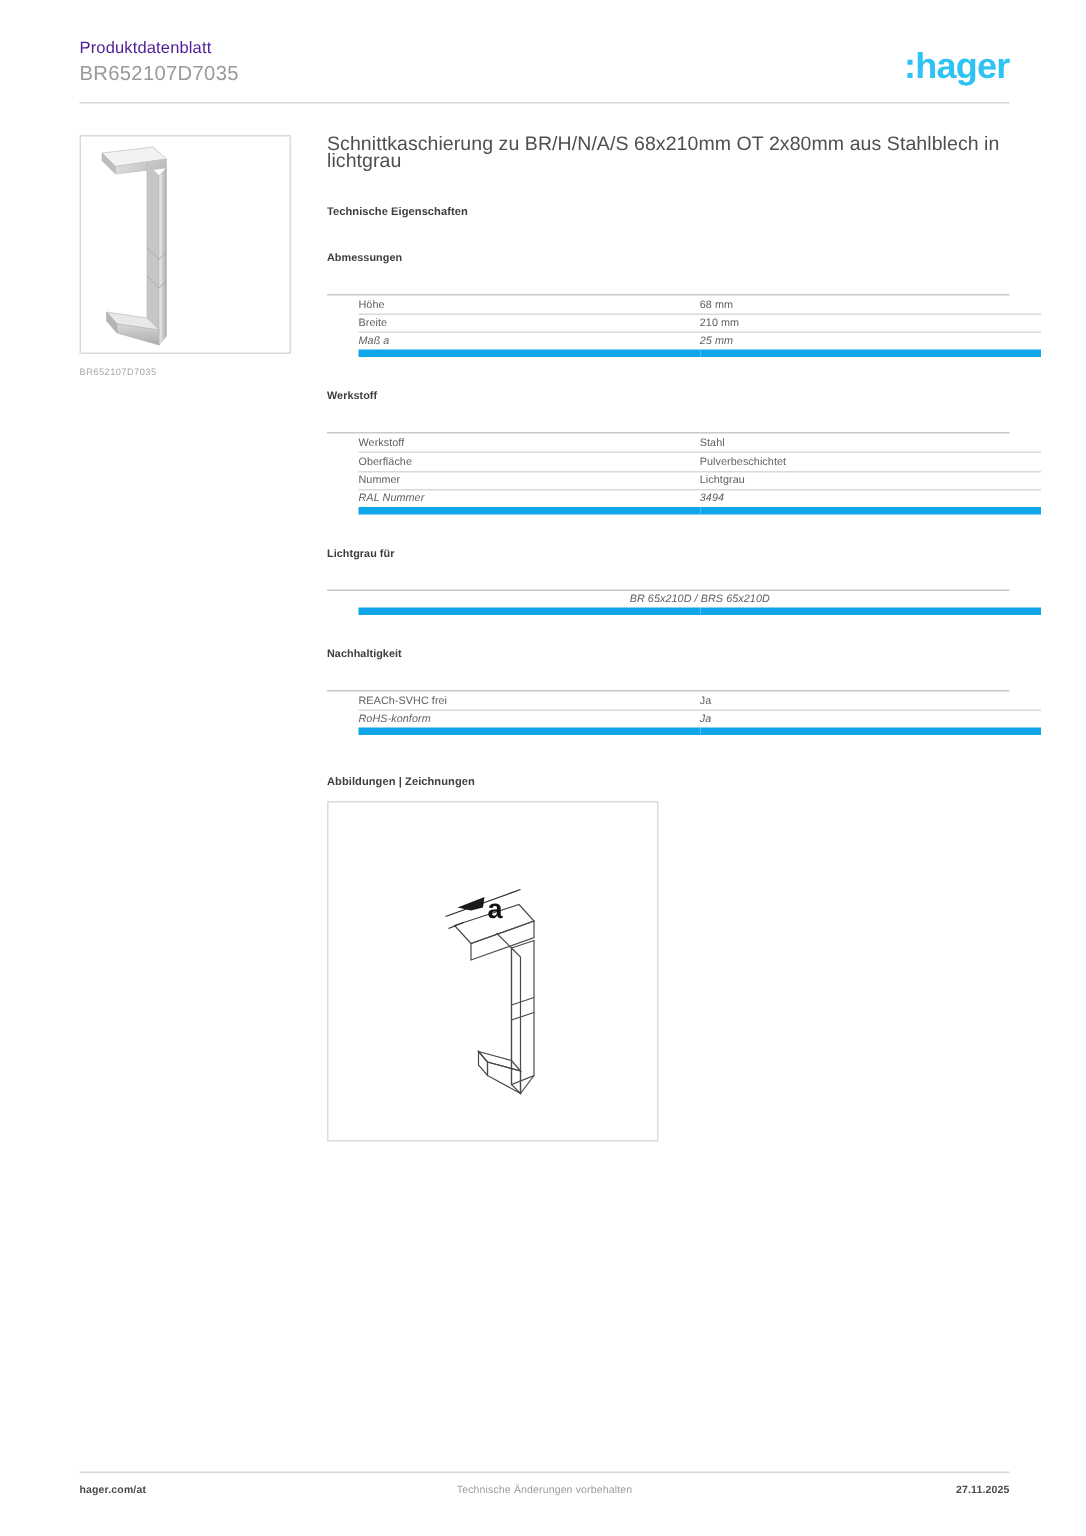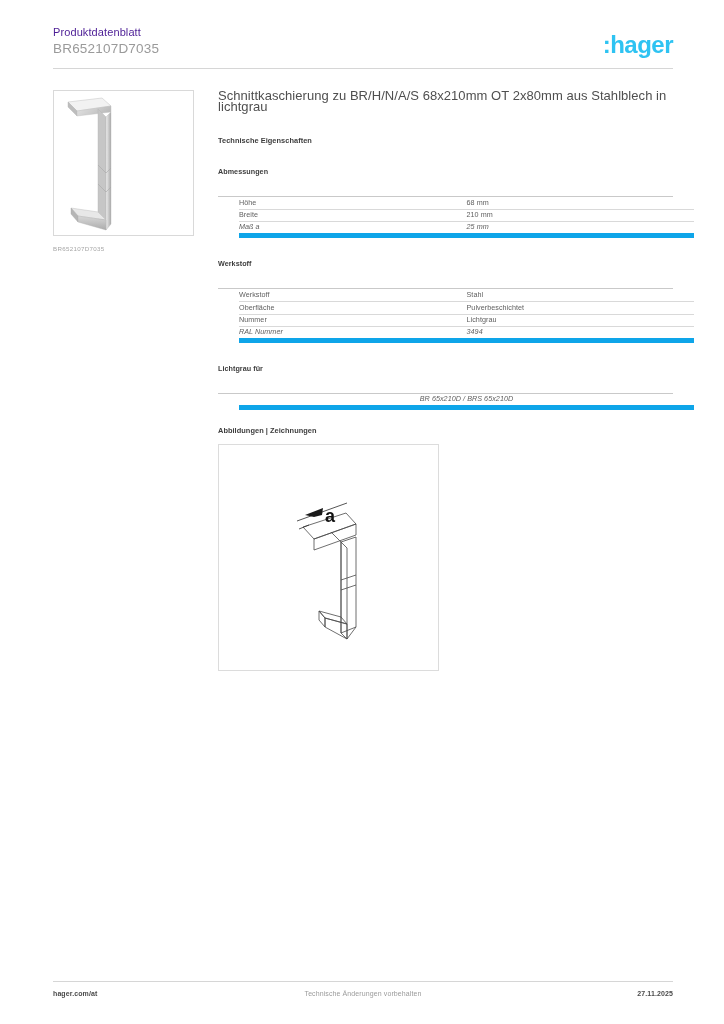--- a/index.html
+++ b/index.html
@@ -138,21 +138,21 @@
     line-height: 10px;
   }
   table.spec td.val { text-align: left; }
   table.spec tr:last-child td { border-bottom: 5px solid #0ea5e9; font-style: italic; }
 
   
   table.spec td.full { text-align: center; }
 
   
   .draw-title {
-    margin-top: 16px;
+    margin-top: 26px;
     font-size: 7.4px;
     font-weight: bold;
     color: #3d3d3d;
     letter-spacing: 0.05px;
   }
   .draw-box {
     margin-top: 9px;
     width: 221px;
     height: 227px;
     border: 1px solid #dcdcdc;
@@ -311,20 +311,35 @@
     <div class="section-head">Lichtgrau für</div>
     <table class="spec">
       <tbody>
           <tr>
         <td class="full" colspan="2">BR 65x210D / BRS 65x210D</td>
       </tr>
     </tbody>
       </table>
   </div>
 
+  <div class="section">
+    <div class="section-head">Nachhaltigkeit</div>
+    <table class="spec">
+      <tbody>
+          <tr>
+        <td>REACh-SVHC frei</td>
+        <td class="val">Ja</td>
+      </tr>
+      <tr>
+        <td>RoHS-konform</td>
+        <td class="val">Ja</td>
+      </tr>
+    </tbody>
+      </table>
+  </div>
 
   <div class="draw-title">Abbildungen | Zeichnungen</div>
   <div class="draw-box">
     <svg width="219" height="225" viewBox="0 0 219 225" xmlns="http://www.w3.org/2000/svg">
       <g fill="none" stroke="#4a4a4a" stroke-width="0.8" stroke-linejoin="miter">
 
         <polygon points="84,82 127,68 137,79 95,94"></polygon>
 
         <polygon points="95,94 137,79 137,90 95,105"></polygon>
 

